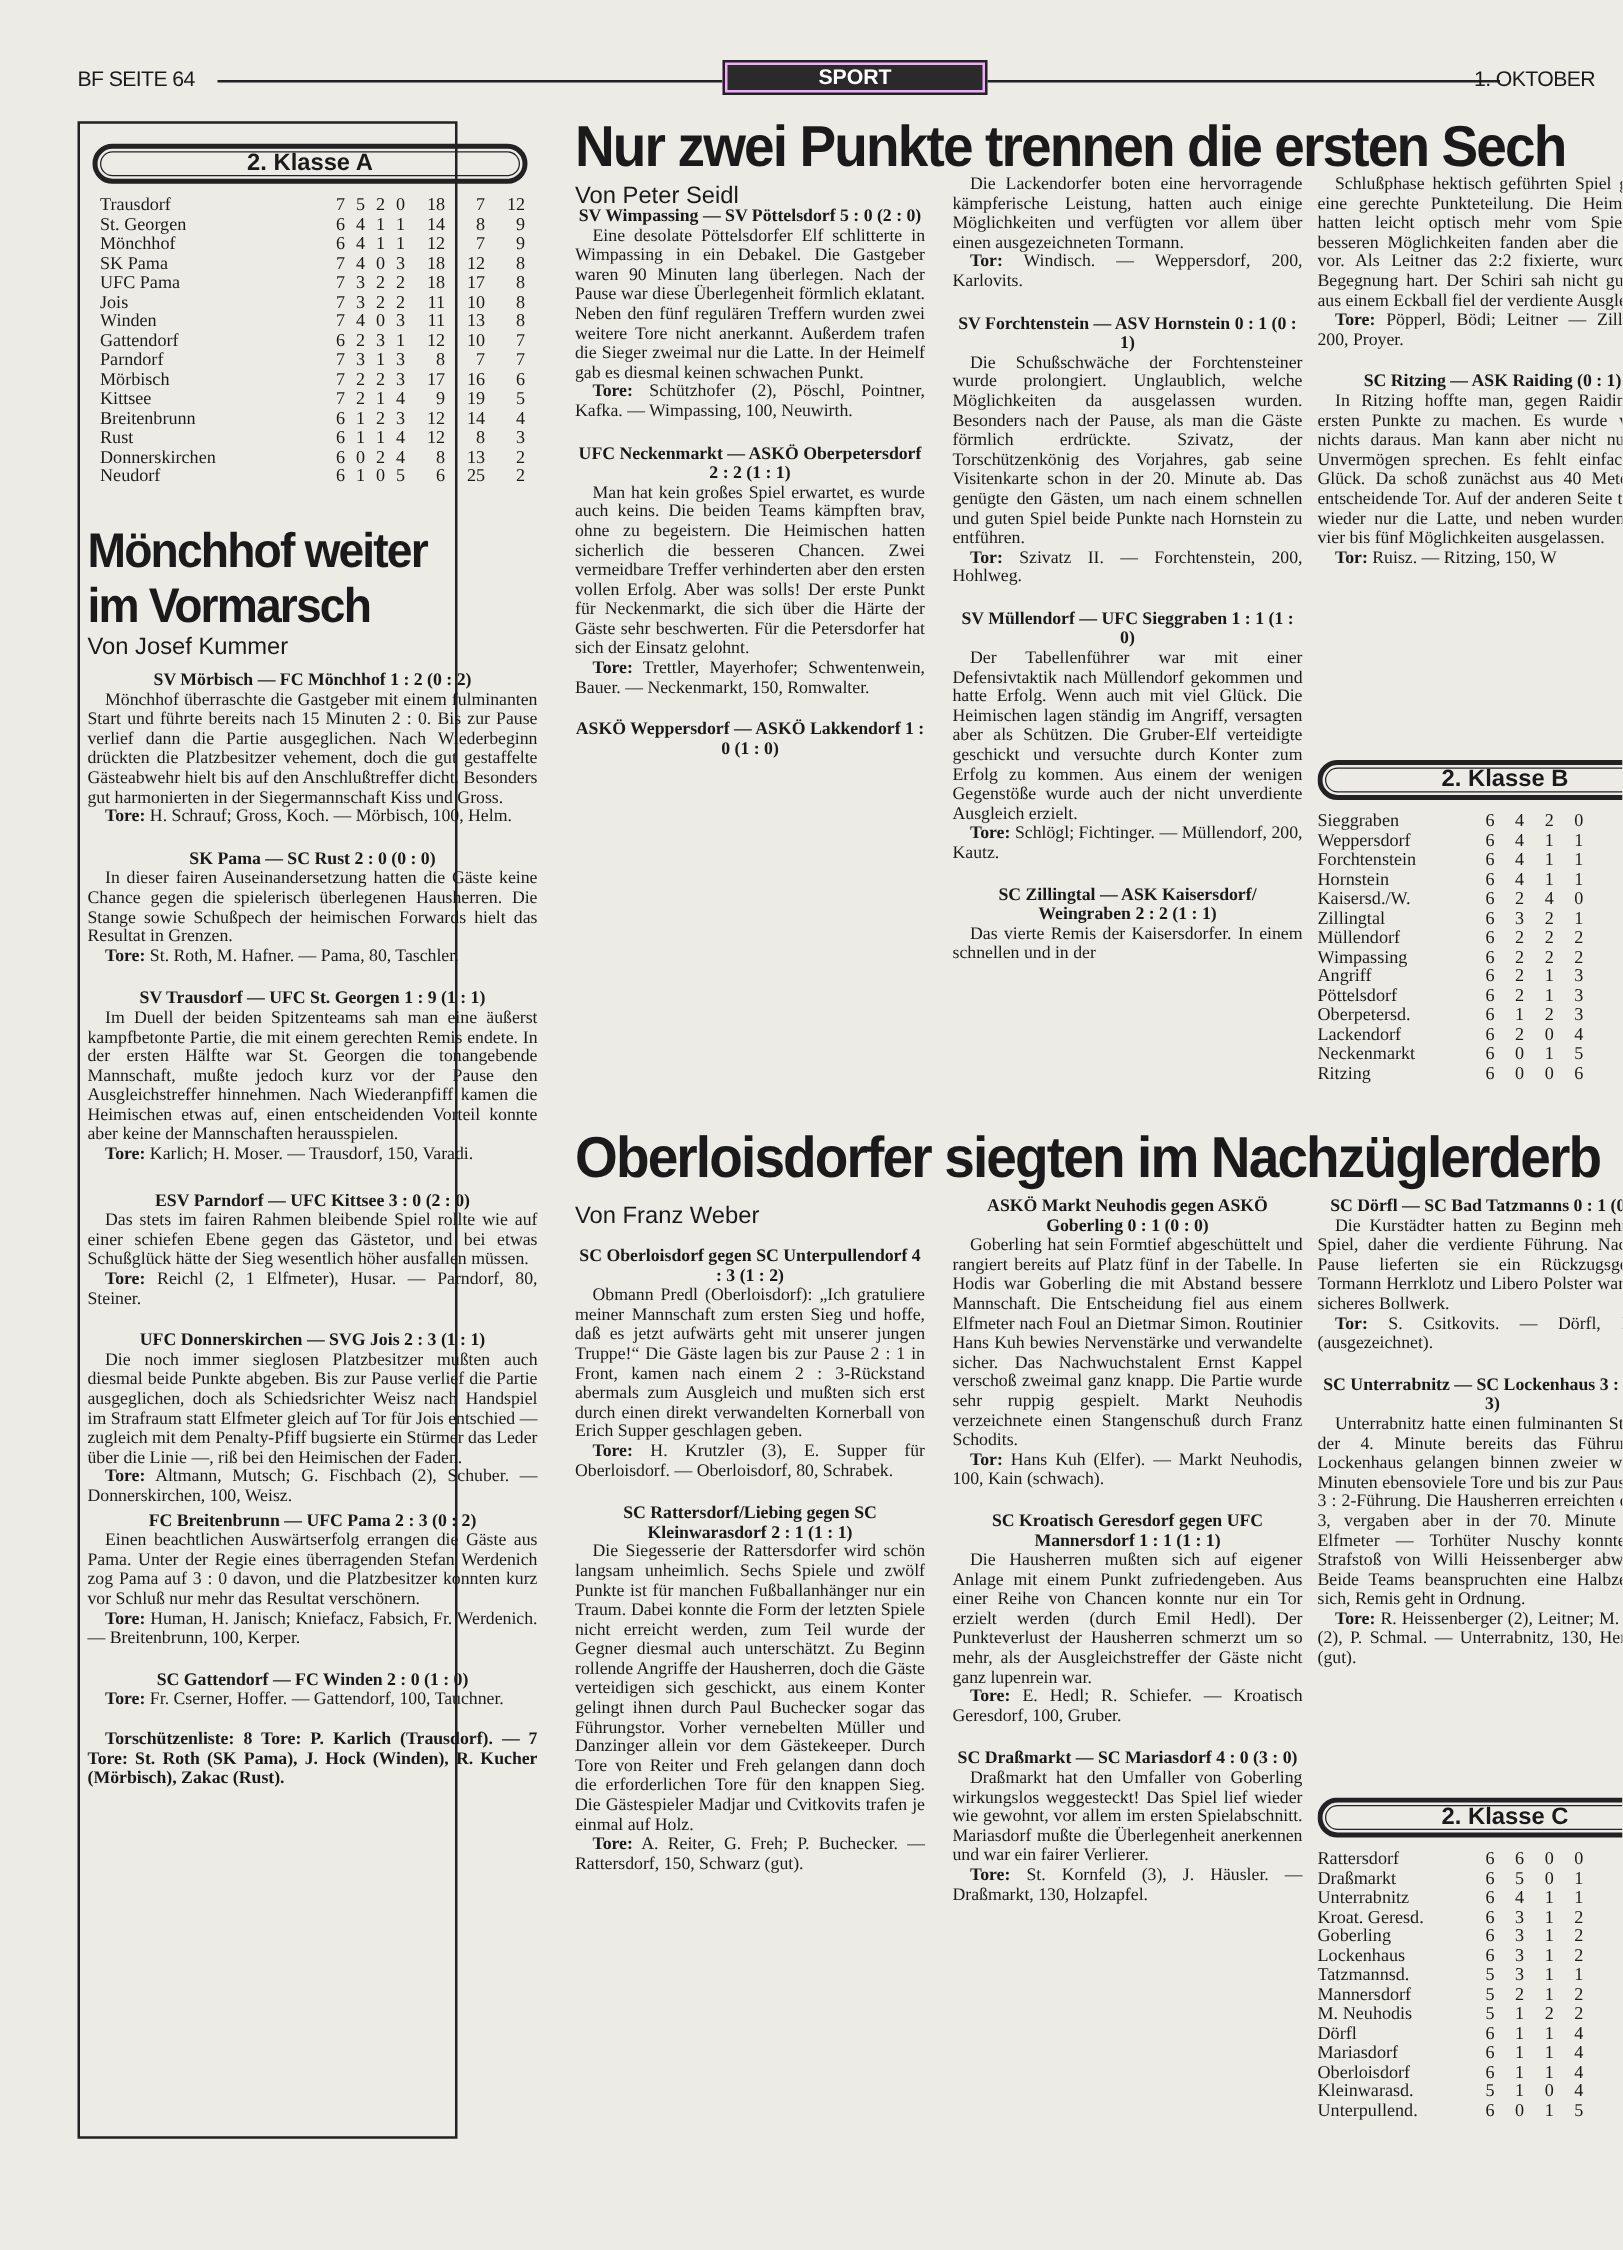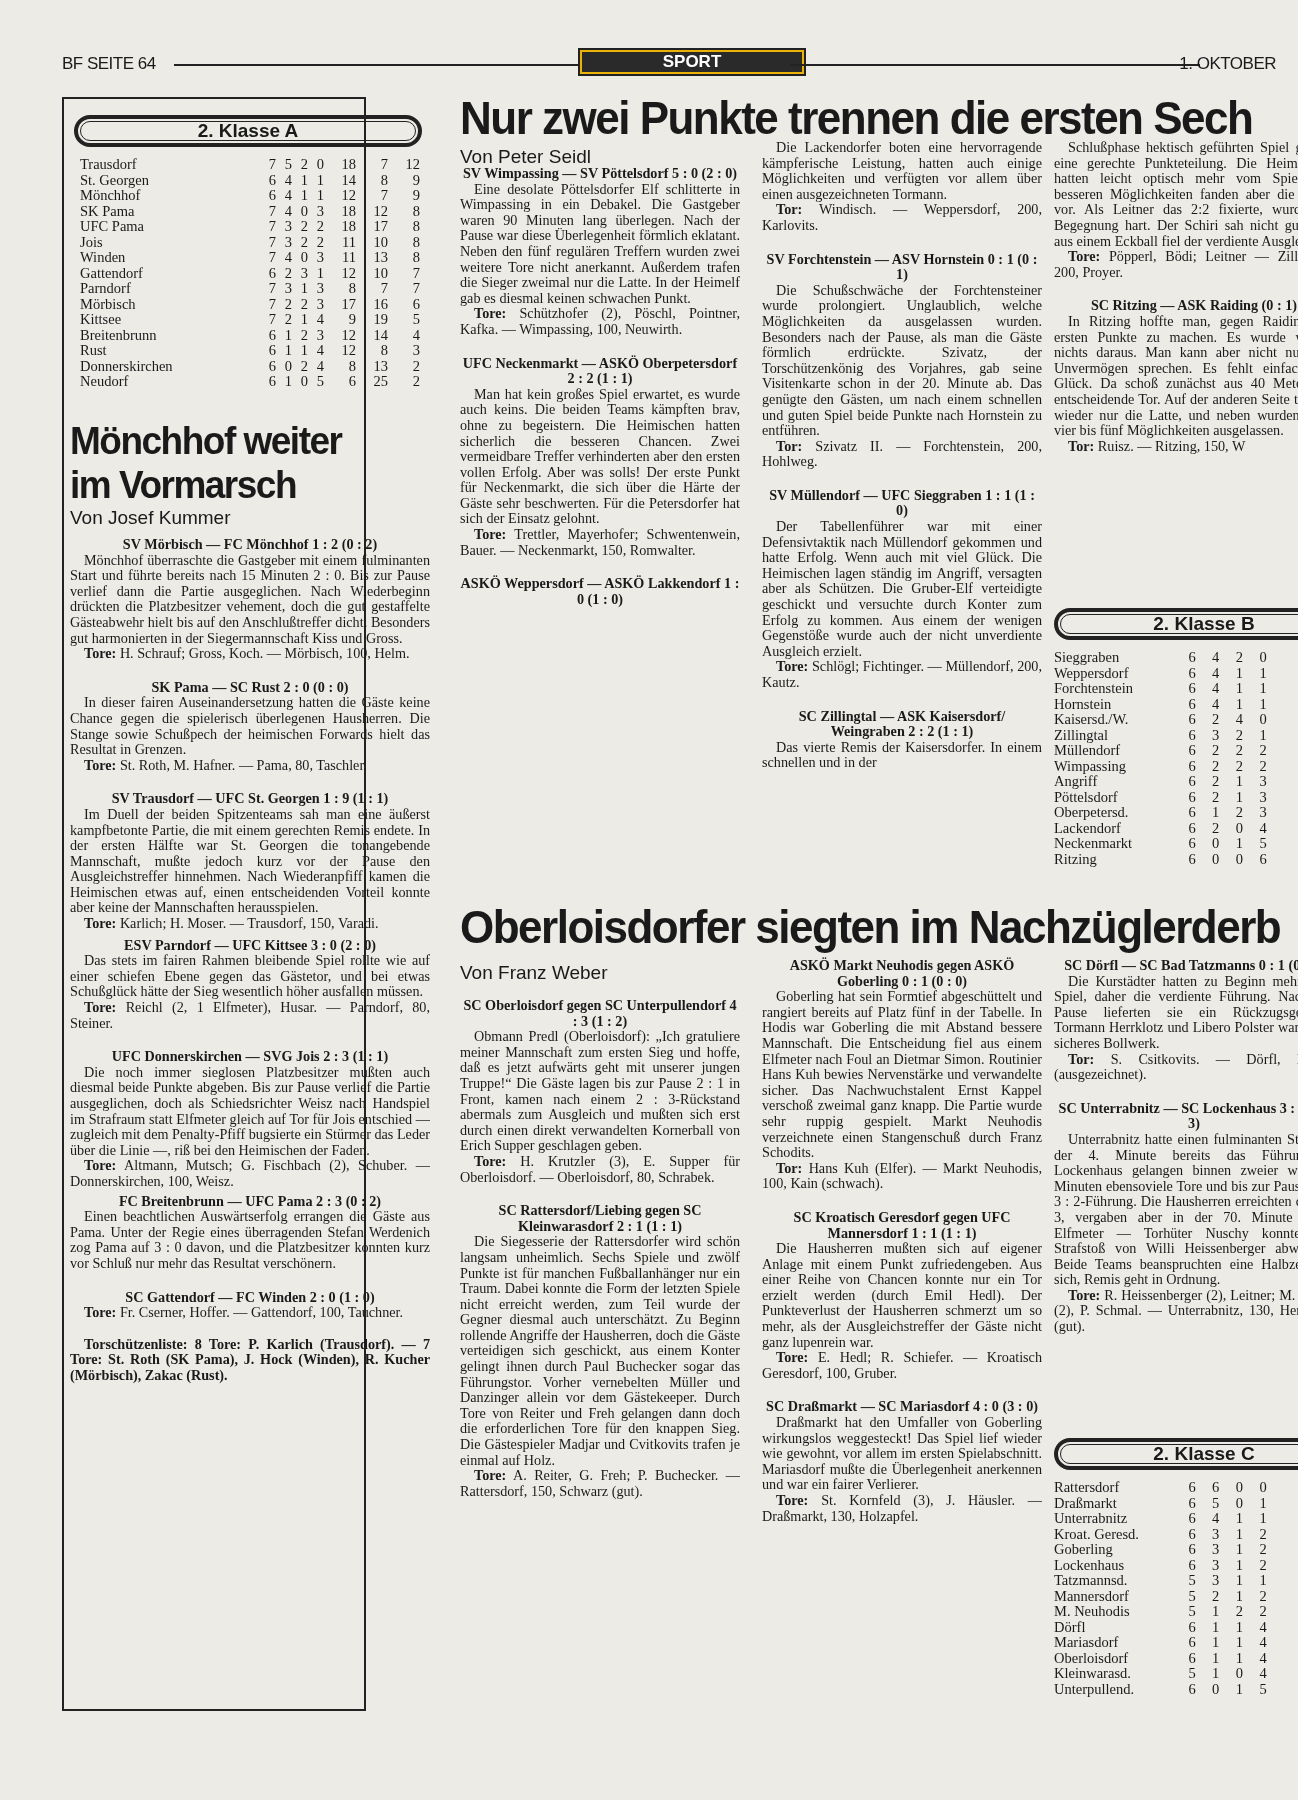--- a/index.html
+++ b/index.html
@@ -2,21 +2,21 @@
 <html><head>
 <meta charset="utf-8">
 <style>
   html,body{margin:0;padding:0;}
   body{width:1298px;height:1800px;background:#ecebe6;position:relative;overflow:hidden;color:#1a1a1a;font-family:"Liberation Serif","DejaVu Serif",serif;}
   .abs{position:absolute;}
   .masthead{left:62px;top:48px;width:1236px;height:40px;}
   .mh-left{position:absolute;left:0;top:6px;font-family:"Liberation Sans",sans-serif;font-size:17px;letter-spacing:-0.5px;}
   .mh-right{position:absolute;right:22px;top:6px;font-family:"Liberation Sans",sans-serif;font-size:17px;letter-spacing:-0.5px;}
   .mh-rule{position:absolute;top:16px;height:2px;background:#222;}
-  .mh-box{position:absolute;left:516px;top:0;width:228px;height:28px;border:2px solid #222;background:#eab308;padding:2px;box-sizing:border-box;}
+  .mh-box{position:absolute;left:516px;top:0;width:212px;height:28px;border:2px solid #222;background:#f0abfc;padding:2px;box-sizing:border-box;}
   .mh-box span{display:block;width:100%;height:100%;background:#2a2a2a;color:#fff;text-align:center;font-family:"Liberation Sans",sans-serif;font-weight:bold;font-size:17px;line-height:20px;}
   .leftbox{left:62px;top:97px;width:304px;height:1614px;border:2px solid #222;box-sizing:border-box;}
   .klasse-head{position:relative;height:32px;border:4px solid #222;border-radius:18px;box-sizing:border-box;display:flex;align-items:center;justify-content:center;}
   .klasse-head::before{content:"";position:absolute;inset:2px;border:1.5px solid #222;border-radius:14px;}
   .klasse-head span{font-family:"Liberation Sans",sans-serif;font-weight:bold;font-size:19px;position:relative;}
   table.stand{border-collapse:collapse;font-size:14.5px;line-height:15.5px;}
   table.stand td{padding:0;}
   table.stand td.num{text-align:right;}
   .headline{font-family:"Liberation Sans",sans-serif;font-weight:bold;letter-spacing:-1.5px;transform-origin:left top;white-space:nowrap;}
   .byline{font-family:"Liberation Sans",sans-serif;font-size:19px;}
@@ -226,32 +226,33 @@
           <p class="mt" style="margin-top: 18px;">SK Pama — SC Rust 2 : 0 (0 : 0)</p>
           <p>In dieser fairen Auseinandersetzung hatten die Gäste keine Chance gegen die spielerisch überlegenen Hausherren. Die Stange sowie Schußpech der heimischen Forwards hielt das Resultat in Grenzen.</p>
           <p class="tore"><b>Tore:</b> <span>St. Roth, M. Hafner. — Pama, 80, Taschler.</span></p>
         </div>
         <div>
           <p class="mt" style="margin-top: 18px;">SV Trausdorf — UFC St. Georgen 1 : 9 (1 : 1)</p>
           <p>Im Duell der beiden Spitzenteams sah man eine äußerst kampfbetonte Partie, die mit einem gerechten Remis endete. In der ersten Hälfte war St. Georgen die tonangebende Mannschaft, mußte jedoch kurz vor der Pause den Ausgleichstreffer hinnehmen. Nach Wiederanpfiff kamen die Heimischen etwas auf, einen entscheidenden Vorteil konnte aber keine der Mannschaften herausspielen.</p>
           <p class="tore"><b>Tore:</b> <span>Karlich; H. Moser. — Trausdorf, 150, Varadi.</span></p>
         </div>
         <div>
-          <p class="mt" style="margin-top: 6px;">ESV Parndorf — UFC Kittsee 3 : 0 (2 : 0)</p>
+          <p class="mt" style="margin-top: 22px;">ESV Parndorf — UFC Kittsee 3 : 0 (2 : 0)</p>
           <p>Das stets im fairen Rahmen bleibende Spiel rollte wie auf einer schiefen Ebene gegen das Gästetor, und bei etwas Schußglück hätte der Sieg wesentlich höher ausfallen müssen.</p>
           <p class="tore"><b>Tore:</b> <span>Reichl (2, 1 Elfmeter), Husar. — Parndorf, 80, Steiner.</span></p>
         </div>
         <div>
           <p class="mt" style="margin-top: 18px;">UFC Donnerskirchen — SVG Jois 2 : 3 (1 : 1)</p>
           <p>Die noch immer sieglosen Platzbesitzer mußten auch diesmal beide Punkte abgeben. Bis zur Pause verlief die Partie ausgeglichen, doch als Schiedsrichter Weisz nach Handspiel im Strafraum statt Elfmeter gleich auf Tor für Jois entschied — zugleich mit dem Penalty-Pfiff bugsierte ein Stürmer das Leder über die Linie —, riß bei den Heimischen der Faden.</p>
           <p class="tore"><b>Tore:</b> <span>Altmann, Mutsch; G. Fischbach (2), Schuber. — Donnerskirchen, 100, Weisz.</span></p>
         </div>
         <div>
           <p class="mt" style="margin-top: 4px;">FC Breitenbrunn — UFC Pama 2 : 3 (0 : 2)</p>
           <p>Einen beachtlichen Auswärtserfolg errangen die Gäste aus Pama. Unter der Regie eines überragenden Stefan Werdenich zog Pama auf 3 : 0 davon, und die Platzbesitzer konnten kurz vor Schluß nur mehr das Resultat verschönern.</p>
+          <p class="tore"><b>Tore:</b> <span>Human, H. Janisch; Kniefacz, Fabsich, Fr. Werdenich. — Breitenbrunn, 100, Kerper.</span></p>
         </div>
         <div>
           <p class="mt" style="margin-top: 18px;">SC Gattendorf — FC Winden 2 : 0 (1 : 0)</p>
           <p class="tore"><b>Tore:</b> <span>Fr. Cserner, Hoffer. — Gattendorf, 100, Tauchner.</span></p>
         </div>
       </div>
     <p class="col" style="margin:16px 0 0 0;text-indent:14px;font-weight:bold;">Torschützenliste: 8 Tore: P. Karlich (Trausdorf). — 7 Tore: St. Roth (SK Pama), J. Hock (Winden), R. Kucher (Mörbisch), Zakac (Rust).</p>
   </div>
 </div>
 

